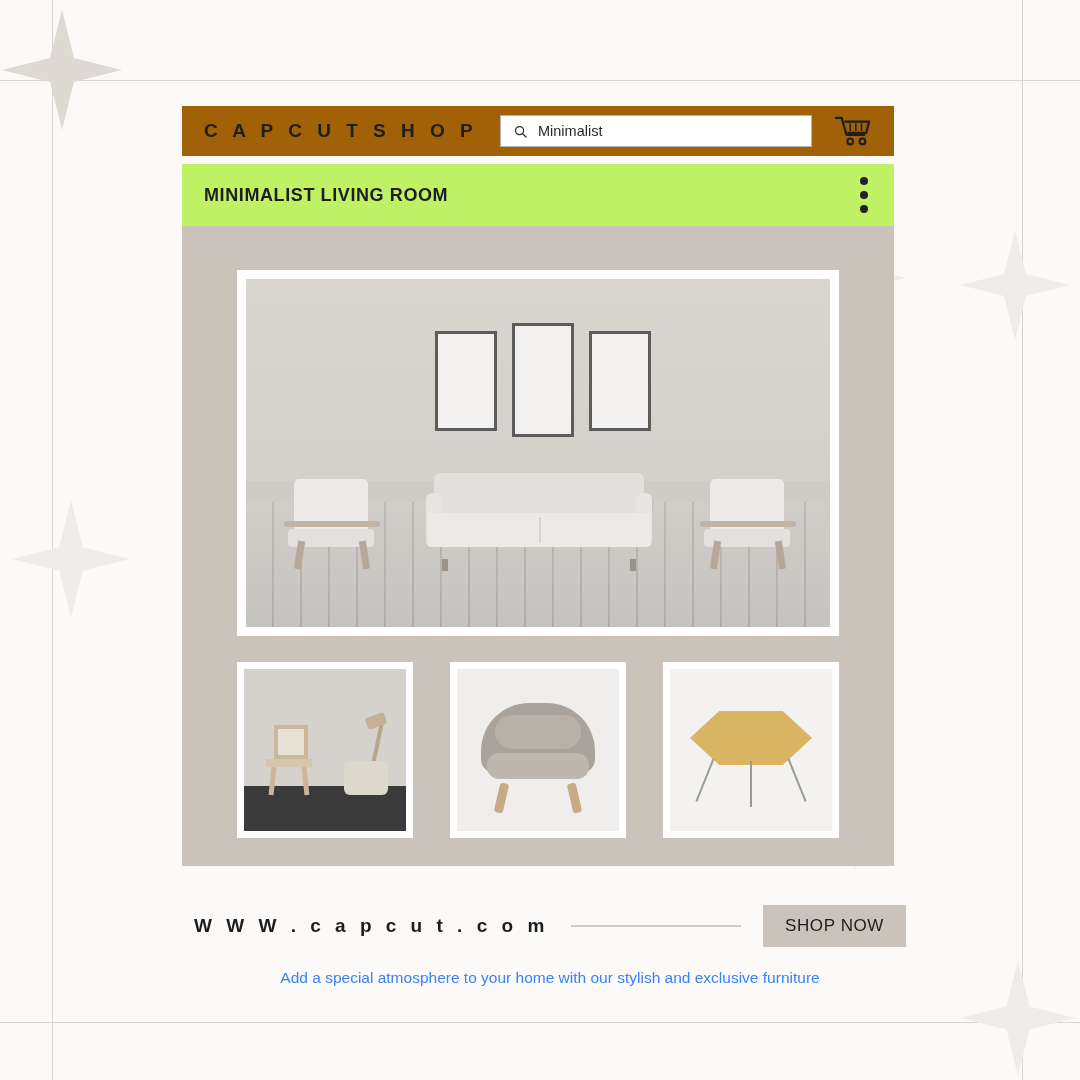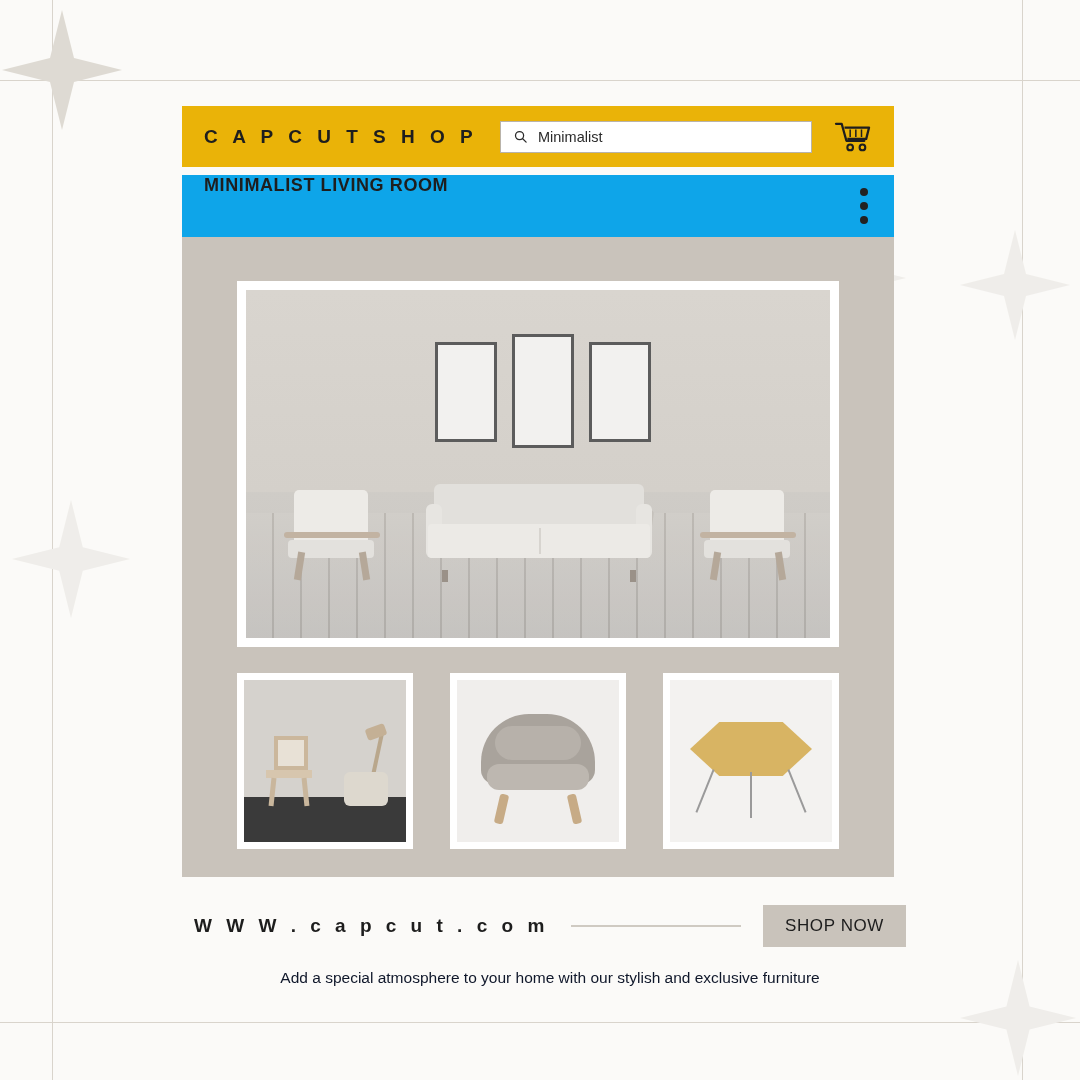--- a/index.html
+++ b/index.html
@@ -39,22 +39,22 @@
   .star.s-inner-c  { left: 820px; top: 800px; width: 70px;  height: 70px; }
 
   
   .browser {
     position: absolute;
     left: 182px; top: 106px;
     width: 712px;
   }
 
   .topbar {
-    height: 61px;
-    background: #eab308;
+    height: 50px;
+    background: #a16207;
     display: flex; align-items: center;
     padding: 0 22px;
   }
   .brand {
     font-size: 19px; font-weight: 700; letter-spacing: 5px;
     color: #1e1e1e; white-space: nowrap;
   }
   .searchbox {
     margin-left: auto;
     width: 312px; height: 32px;
@@ -62,22 +62,22 @@
     display: flex; align-items: center; gap: 10px;
     padding: 12px 12px;
   }
   .search-icon { width: 15px; height: 15px; flex: none; }
   .search-text { font-size: 14.5px; color: #2a2a2a; }
   .cart { margin-left: 22px; width: 38px; height: 34px; flex: none; }
 
   .subbar {
     margin-top: 8px;
     height: 62px;
-    background: #0ea5e9;
-    display: flex; 
+    background: #bef264;
+    display: flex; align-items: center;
     padding: 0 22px;
     position: relative;
   }
   .subbar-title {
     font-size: 18px; font-weight: 700; letter-spacing: 0.6px; color: #1e1e1e;
   }
   .kebab {
     position: absolute; right: 26px; top: 50%; transform: translateY(-50%);
     display: flex; flex-direction: column; gap: 6px; align-items: center;
   }
@@ -197,21 +197,21 @@
   }
   .rule { flex: 1; height: 2px; background: #cfcac2; margin: 0 22px; }
   .shop-btn {
     background: #c9c3bb; color: #1d1d1d;
     font-size: 17px; letter-spacing: 0.6px;
     padding: 11px 22px; border: none; cursor: pointer;
     white-space: nowrap;
   }
   .tagline {
     margin-top: 22px; text-align: center;
-    font-size: 15.5px; color: #0f172a;
+    font-size: 15.5px; color: #3b82f6;
   }
 </style>
 </head>
 <body>
 
 <div id="stage">
 
   <div class="frame-line fl-v-left"></div>
   <div class="frame-line fl-v-right"></div>
   <div class="frame-line fl-h-top"></div>

